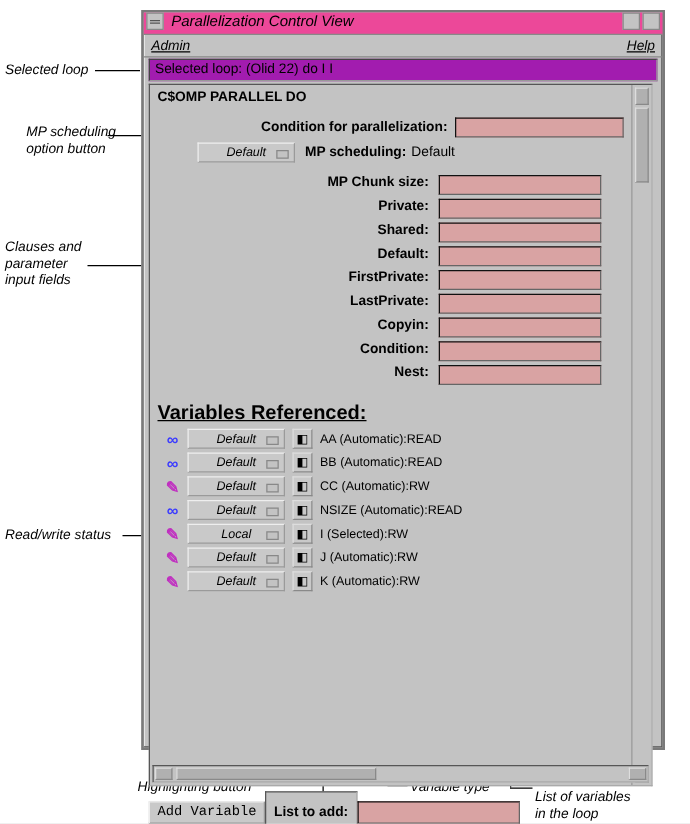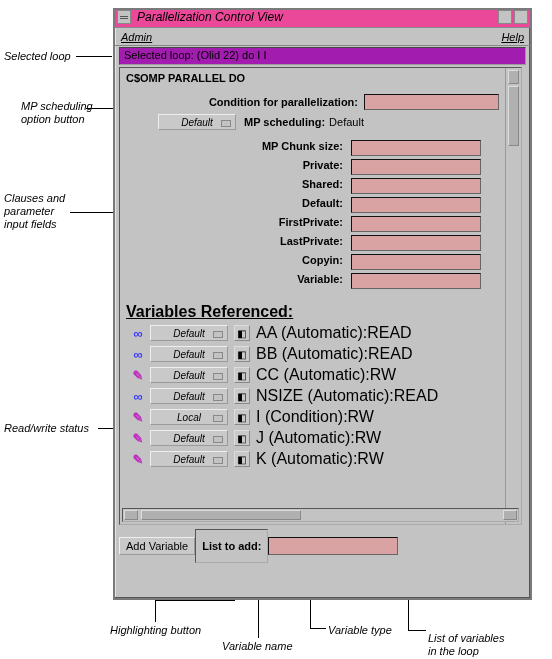--- a/index.html
+++ b/index.html
@@ -46,21 +46,21 @@
     padding: 0 6px; border-bottom:1px solid #888; font-style:italic;
   }
   .menubar span{ text-decoration: underline; }
   .sel-loop {
     height:18px; background:#a21caf; border:1px inset #999; margin:1px 4px;
     padding:1px 4px; font-size:11px;
   }
   .body {
     position:relative;
     margin: 2px 8px 4px 4px;
-    height: 458px;
+    height: 562px;
     background:#c3c3c3;
     border:1px inset #aaa;
   }
   .scroll-right{ position:absolute; right:0; top:0; bottom:0; width:16px; background:#c3c3c3; border-left:1px solid #999;}
   .scroll-right .thumb{position:absolute; left:2px; right:2px; top:18px; height:60px; background:#b0b0b0; border:1px outset #ddd;}
   .scroll-right .arr{position:absolute;left:2px;right:2px;height:14px;background:#b0b0b0;border:1px outset #ddd;}
   .scroll-right .arr.up{top:2px;} .scroll-right .arr.dn{bottom:2px;}
   .scroll-bottom{position:absolute;left:2px;right:2px;bottom:2px;height:14px;background:#c3c3c3;border:1px inset #aaa;}
   .scroll-bottom .arr{position:absolute;top:1px;width:14px;height:10px;background:#b0b0b0;border:1px outset #ddd;}
   .scroll-bottom .arr.l{left:1px;} .scroll-bottom .arr.r{right:1px;}
@@ -83,23 +83,23 @@
   .clause-block{ margin-top:4px; margin-left:120px; border:0px solid #888; padding:3px;}
   .clause-row{ display:flex; align-items:flex-start; margin:3px 0; }
   .clause-row .cl{ width:102px; text-align:right; font-weight:bold; padding-right:8px; font-size:11px;}
   .clause-row .pinkbox{ width:130px;}
   .vars-hdr{ margin-top:8px; font-weight:bold; text-decoration:underline; font-size:16px;}
   .var-row{ display:flex; align-items:center; margin:3px 0;}
   .glasses{ width:24px; font-size:13px; font-weight:bold; text-align:center;}
   .blue{color:#3b3bff;} .magenta{color:#c030c0;}
   .var-row .opt-btn{width:78px;}
   .hilite{ width:16px;height:16px; border:1px outset #ddd; background:#c9c9c9; margin-left:6px; display:flex;align-items:center;justify-content:center; font-size:10px;}
-  .var-text{ margin-left:6px; font-size:16px;}
+  .var-text{ margin-left:6px; font-size:10px;}
   .footer-row{ display:flex; align-items:center; margin:3px 4px 4px 4px;}
-  .footer-row .btn{ height:18px; padding:0 6px; background:#c9c9c9; border:1px outset #eee; display:flex;align-items:center;}
+  .footer-row .btn{ height:18px; padding:0 6px; background:#c9c9c9; border:1px outset #eee; display:flex;align-items:center;font-family:Liberation Mono, monospace;}
   .footer-row .lbl{ height:18px; padding:16px 6px; background:#c3c3c3; border:1px inset #aaa; display:flex;align-items:center; font-weight:bold;}
   .footer-row .pinkbox{ width:130px; height:18px;}
   .brace{position:absolute; border-right:2px solid #000; width:6px;}
   .brace::before,.brace::after{content:"";position:absolute;right:-2px;width:6px;height:2px;background:#000;}
   .brace::before{top:0;} .brace::after{bottom:0;}
 </style>
 </head>
 <body>
 
 <div class="annot" style="left:4px; top:50px;">Selected loop</div>
@@ -201,21 +201,25 @@
           </div>
           <div class="clause-row">
             <div class="cl">LastPrivate:</div>
             <div class="pinkbox"></div>
           </div>
           <div class="clause-row">
             <div class="cl">Copyin:</div>
             <div class="pinkbox"></div>
           </div>
           <div class="clause-row">
-            <div class="cl">Variable:</div>
+            <div class="cl">Condition:</div>
+            <div class="pinkbox"></div>
+          </div>
+          <div class="clause-row">
+            <div class="cl">Nest:</div>
             <div class="pinkbox"></div>
           </div>
         </div>
 
       <div class="vars-hdr">Variables Referenced:</div>
       <div id="vars-block">
           <div class="var-row">
             <div class="glasses blue">∞</div>
             <div class="opt-btn">Default</div>
             <div class="hilite">◧</div>
@@ -236,21 +240,21 @@
           <div class="var-row">
             <div class="glasses blue">∞</div>
             <div class="opt-btn">Default</div>
             <div class="hilite">◧</div>
             <div class="var-text">NSIZE (Automatic):READ</div>
           </div>
           <div class="var-row">
             <div class="glasses magenta">✎</div>
             <div class="opt-btn">Local</div>
             <div class="hilite">◧</div>
-            <div class="var-text">I (Condition):RW</div>
+            <div class="var-text">I (Selected):RW</div>
           </div>
           <div class="var-row">
             <div class="glasses magenta">✎</div>
             <div class="opt-btn">Default</div>
             <div class="hilite">◧</div>
             <div class="var-text">J (Automatic):RW</div>
           </div>
           <div class="var-row">
             <div class="glasses magenta">✎</div>
             <div class="opt-btn">Default</div>

